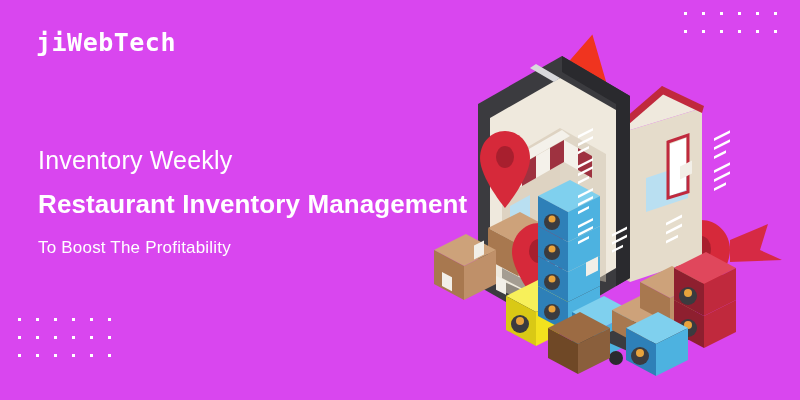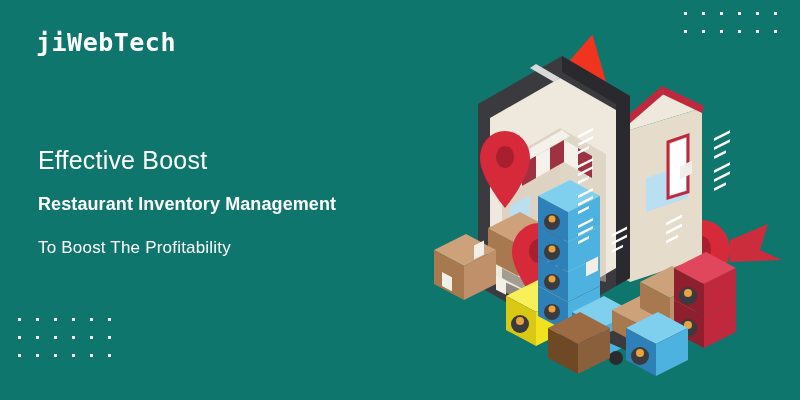--- a/index.html
+++ b/index.html
@@ -3,42 +3,42 @@
 <meta charset="utf-8">
 <style>
   html,body{margin:0;padding:0;}
   body{
     width:800px;height:400px;overflow:hidden;
     font-family:"Liberation Sans", sans-serif;
     background:#3d39a8;
   }
   .banner{
     position:relative;width:800px;height:400px;
-    background:#0f766e;overflow:hidden;
+    background:#d946ef;overflow:hidden;
   }
 
   
   .dots{position:absolute;display:grid;}
   .dots span{width:3px;height:3px;background:#ffffff;border-radius:0;display:block;}
   #dots-tr{top:12px;right:8px;grid-template-columns:repeat(6,18px);grid-template-rows:repeat(2,18px);}
   #dots-bl{left:18px;bottom:28px;grid-template-columns:repeat(6,18px);grid-template-rows:repeat(3,18px);}
 
   
   .logo{
     position:absolute;left:36px;top:28px;
     color:#ffffff;font-size:25px;font-weight:700;
     letter-spacing:.5px;font-family:"DejaVu Sans Mono", monospace;
     white-space:nowrap;
   }
 
   
   .headline{position:absolute;left:38px;top:138px;width:470px;}
   .headline .ln{color:#ffffff;white-space:nowrap;}
   .ln1{font-size:25px;font-weight:400;line-height:44px;letter-spacing:.2px;}
-  .ln2{font-size:18px;font-weight:700;line-height:44px;letter-spacing:.1px;}
+  .ln2{font-size:26px;font-weight:700;line-height:44px;letter-spacing:.1px;}
   .ln3{font-size:17px;font-weight:400;line-height:44px;letter-spacing:.2px;}
 
   
   .art{position:absolute;left:430px;top:10px;width:370px;height:390px;}
   .art svg{display:block;width:100%;height:100%;}
 </style>
 </head>
 <body>
 
 <div class="banner">
@@ -75,21 +75,21 @@
       <span></span>
     <span></span>
       <span></span>
     <span></span>
       <span></span>
   </div>
 
   <div class="logo">jiWebTech</div>
 
   <div class="headline">
-    <div class="ln ln1">Effective Boost</div>
+    <div class="ln ln1">Inventory Weekly</div>
     <div class="ln ln2">Restaurant Inventory Management</div>
     <div class="ln ln3">To Boost The Profitability</div>
   </div>
 
   <div class="art">
     <svg viewBox="0 0 370 390" xmlns="http://www.w3.org/2000/svg">
 
       <g>
         <path d="M100 18 L205 112 L172 112 L172 240 L118 240 L118 112 L85 112 Z" transform="rotate(32 120 130)" fill="#f0341f"></path>
         <path d="M205 112 L188 128 L155 128 L155 256 L118 240 L172 240 L172 112 Z" transform="rotate(32 120 130)" fill="#a51c0c"></path>

